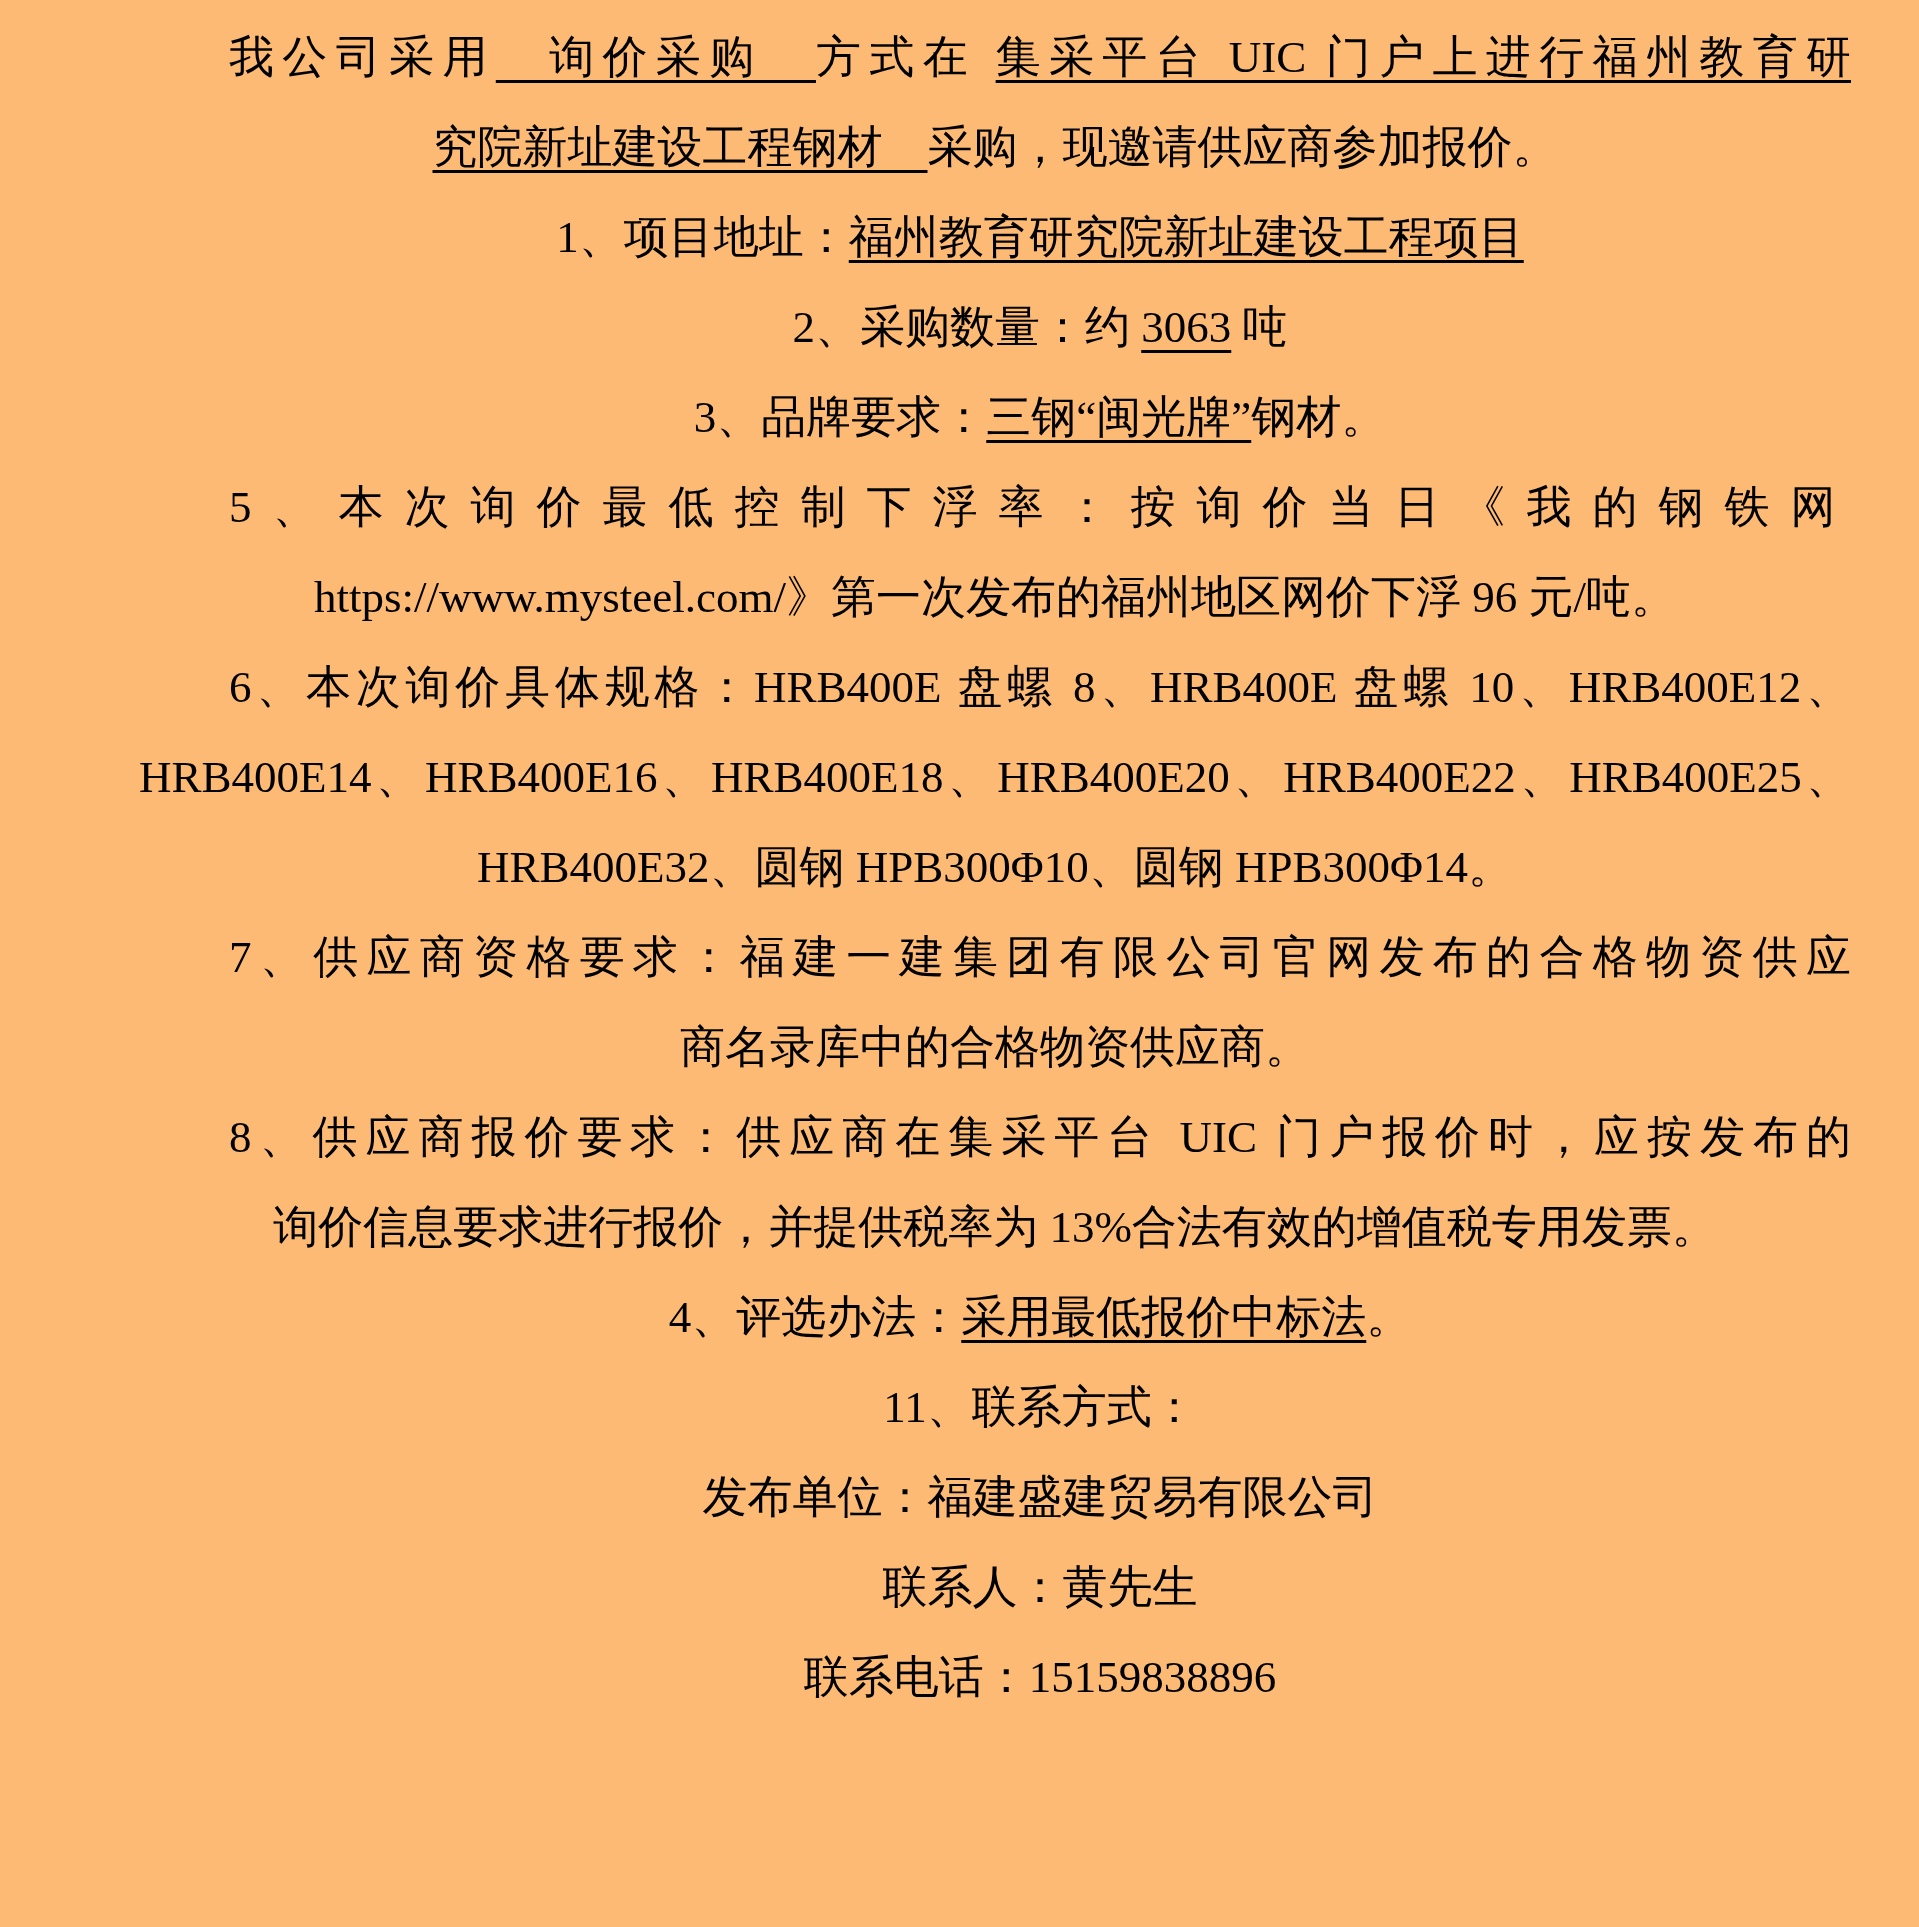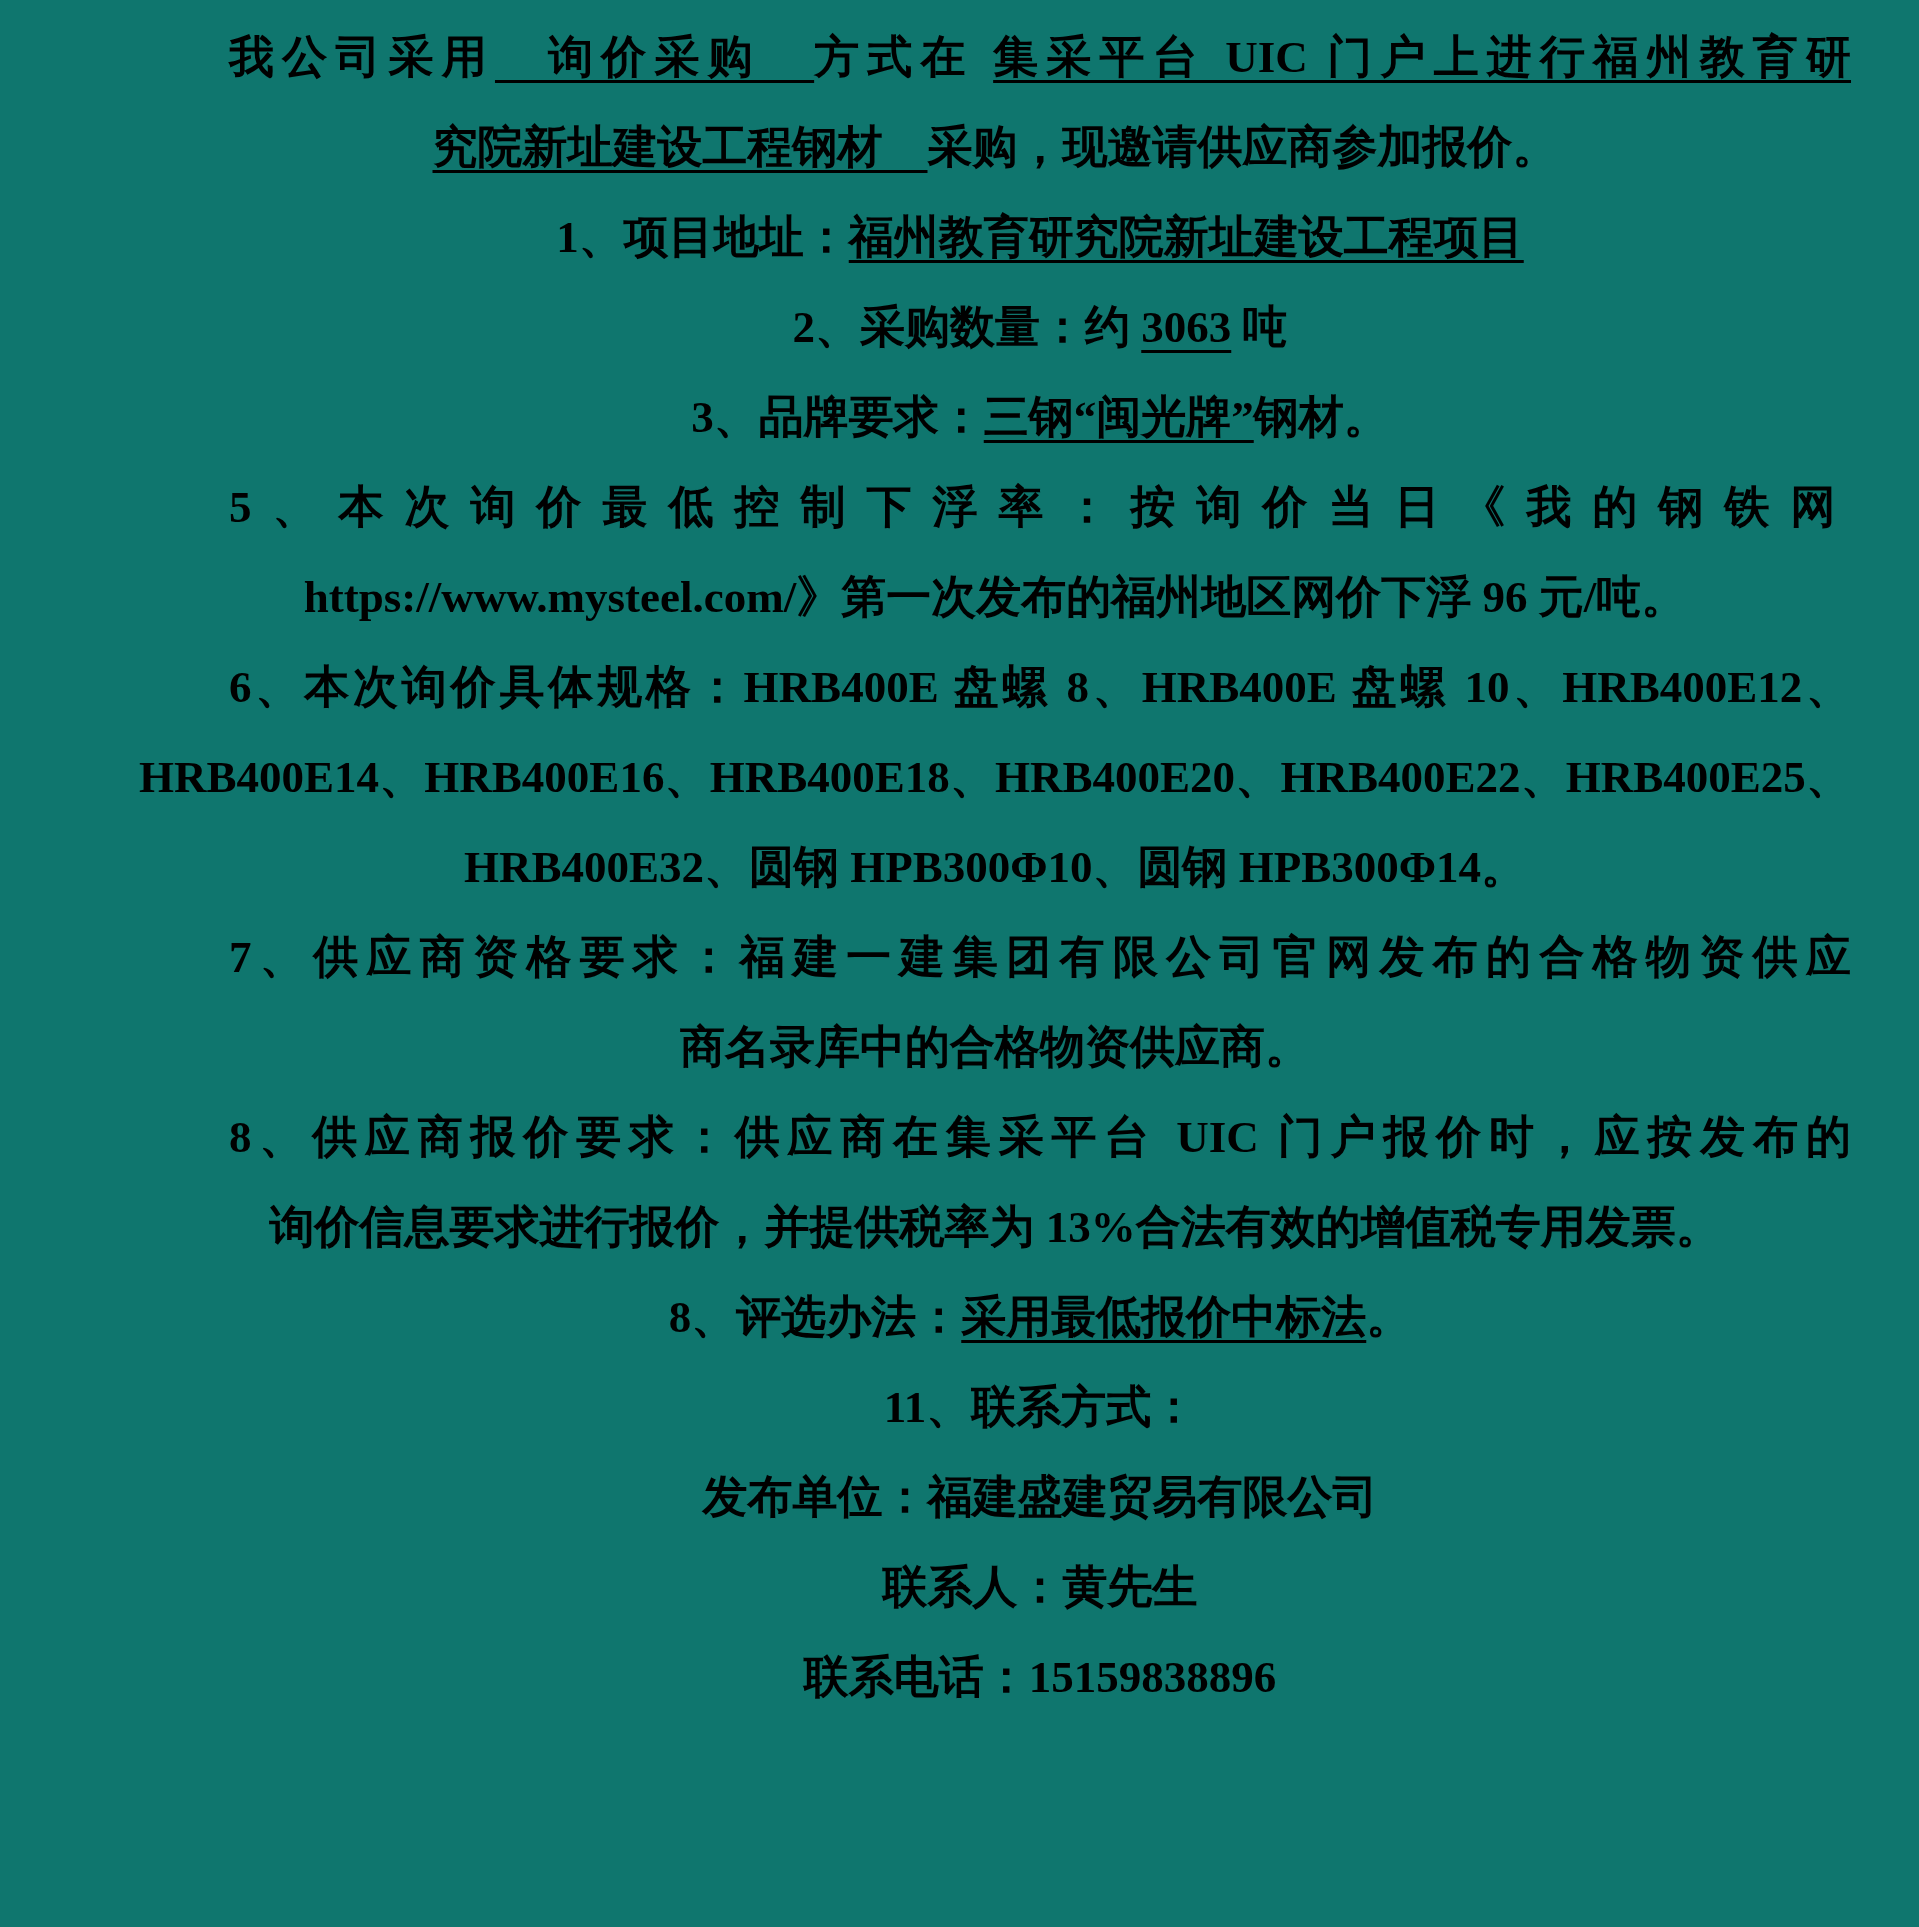--- a/index.html
+++ b/index.html
@@ -4,29 +4,28 @@
 <style>
   html, body {
     margin: 0;
     padding: 0;
     background: #ffffff;
   }
   .page {
     position: relative;
     width: 1919px;
     height: 1928px;
-    background: #0f766e;
+    background: #fdba74;
     box-sizing: border-box;
     padding: 12.4px 68px 0 139px;
     overflow: hidden;
     color: #000000;
     font-family: "Liberation Serif", "DejaVu Serif", serif;
     font-size: 45px;
     line-height: 90px;
-    font-weight: bold;
   }
   .line {
     white-space: nowrap;
     text-align: center;
   }
   .line.indent {
     text-indent: 2em;
   }
   .line.fill {
     text-align: justify;
@@ -54,20 +53,20 @@
       <div class="line indent"><span class="">3、品牌要求：</span><span class="u">三钢“闽光牌”</span><span class="">钢材。</span></div>
       <div class="line indent stretch"><span class="">5、本次询价最低控制下浮率：按询价当日《我的钢铁网</span></div>
       <div class="line"><span class="">https://www.mysteel.com/》第一次发布的福州地区网价下浮 96 元/吨。</span></div>
       <div class="line indent fill"><span class="">6、本次询价具体规格：HRB400E 盘螺 8、HRB400E 盘螺 10、HRB400E12、</span></div>
       <div class="line fill"><span class="">HRB400E14、HRB400E16、HRB400E18、HRB400E20、HRB400E22、HRB400E25、</span></div>
       <div class="line"><span class="">HRB400E32、圆钢 HPB300Φ10、圆钢 HPB300Φ14。</span></div>
       <div class="line indent fill"><span class="">7、供应商资格要求：福建一建集团有限公司官网发布的合格物资供应</span></div>
       <div class="line"><span class="">商名录库中的合格物资供应商。</span></div>
       <div class="line indent fill"><span class="">8、供应商报价要求：供应商在集采平台 UIC 门户报价时，应按发布的</span></div>
       <div class="line"><span class="">询价信息要求进行报价，并提供税率为 13%合法有效的增值税专用发票。</span></div>
-      <div class="line indent"><span class="">8、评选办法：</span><span class="u">采用最低报价中标法</span><span class="">。</span></div>
+      <div class="line indent"><span class="">4、评选办法：</span><span class="u">采用最低报价中标法</span><span class="">。</span></div>
       <div class="line indent"><span class="">11、联系方式：</span></div>
       <div class="line indent"><span class="">发布单位：福建盛建贸易有限公司</span></div>
       <div class="line indent"><span class="">联系人：黄先生</span></div>
       <div class="line indent"><span class="">联系电话：15159838896</span></div>
     </div>
 </div>
 
 
 </body></html>

